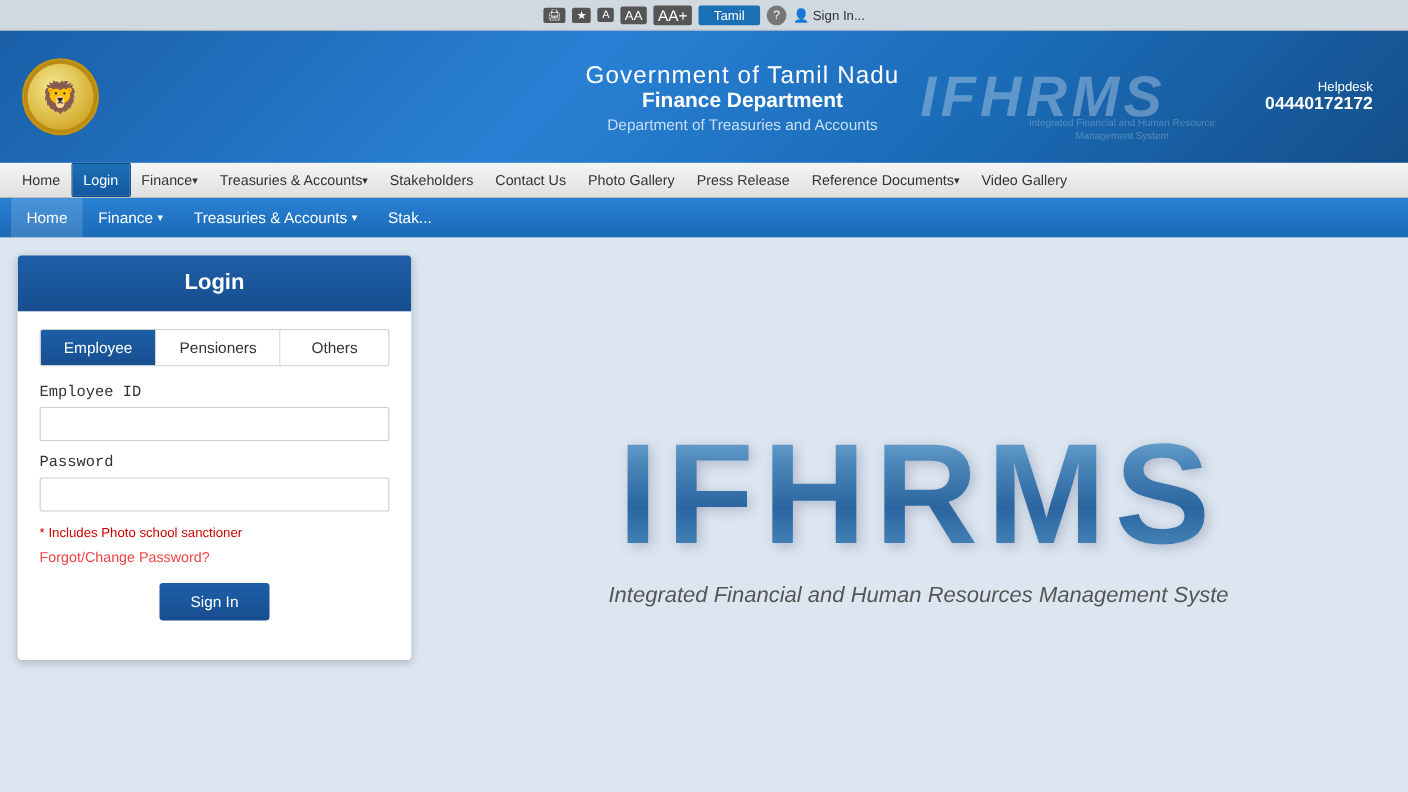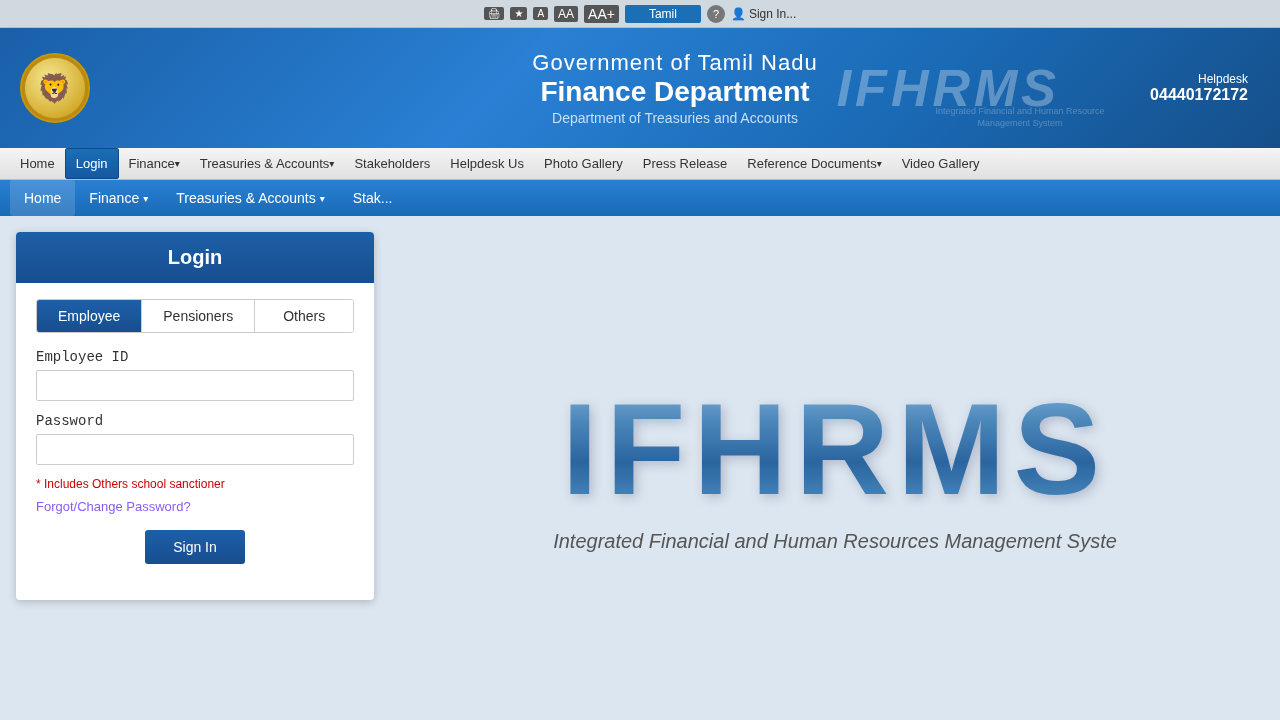--- a/index.html
+++ b/index.html
@@ -25,21 +25,21 @@
       cursor: pointer;
       border-radius: 2px;
     }
     .utility-bar .font-a { font-size: 10px; }
     .utility-bar .font-aa { font-size: 12px; }
     .utility-bar .font-aaa { font-size: 14px; }
     .utility-bar .tamil-btn {
       background: #1a6fb5;
       color: white;
       border: none;
-      padding: 2px 24px;
+      padding: 2px 14px;
       font-size: 12px;
       cursor: pointer;
       border-radius: 2px;
     }
     .utility-bar .help-btn {
       background: #777;
       color: white;
       border: none;
       width: 18px;
       height: 18px;
@@ -69,21 +69,21 @@
       flex: 1;
       text-align: center;
       color: white;
     }
     .header-text .gov-name {
       font-size: 22px;
       font-weight: normal;
       letter-spacing: 1px;
     }
     .header-text .dept-name {
-      font-size: 28px;
+      font-size: 19px;
       font-weight: bold;
     }
     .header-text .sub-dept {
       font-size: 14px;
       color: #c8dff5;
       margin-top: 2px;
     }
     .header-watermark {
       position: absolute;
       right: 220px;
@@ -249,21 +249,21 @@
       font-size: 13px;
       outline: none;
     }
     .note-text {
       font-size: 12px;
       color: #c00;
       margin-bottom: 8px;
     }
     .forgot-link {
       font-size: 13px;
-      color: #8b5cf6;
+      color: #ef4444;
       text-decoration: none;
       display: block;
       margin-bottom: 16px;
     }
     .signin-btn {
       background: linear-gradient(to bottom, #1e5fa8, #174e8f);
       color: white;
       border: none;
       padding: 9px 28px;
       font-size: 14px;
@@ -359,21 +359,21 @@
     <div class="hd-number">04440172172</div>
   </div>
 </div>
 
 <nav class="nav-bar-1">
   <a href="#">Home</a>
   <a href="#" class="login-active">Login</a>
   <a href="#" class="has-arrow">Finance</a>
   <a href="#" class="has-arrow">Treasuries &amp; Accounts</a>
   <a href="#">Stakeholders</a>
-  <a href="#">Helpdesk Us</a>
+  <a href="#">Contact Us</a>
   <a href="#">Photo Gallery</a>
   <a href="#">Press Release</a>
   <a href="#" class="has-arrow">Reference Documents</a>
   <a href="#">Video Gallery</a>
 </nav>
 
 <nav class="nav-bar-2">
   <a href="#" class="active">Home</a>
   <a href="#" class="has-arrow">Finance</a>
   <a href="#" class="has-arrow">Treasuries &amp; Accounts</a>
@@ -396,21 +396,21 @@
         <div class="form-group">
           <label>Employee ID</label>
           <input type="text" style="">
         </div>
 
         <div class="form-group">
           <label>Password</label>
           <input type="password" style="">
         </div>
 
-        <div class="note-text">* Includes Others school sanctioner</div>
+        <div class="note-text">* Includes Photo school sanctioner</div>
         <a href="#" class="forgot-link">Forgot/Change Password?</a>
         <button class="signin-btn">Sign In</button>
       </div>
     </div>
   </div>
 
   <div class="hero-area">
     <div class="ifhrms-logo">IFHRMS</div>
     <div class="ifhrms-subtitle">Integrated Financial and Human Resources Management Syste</div>
   </div>

